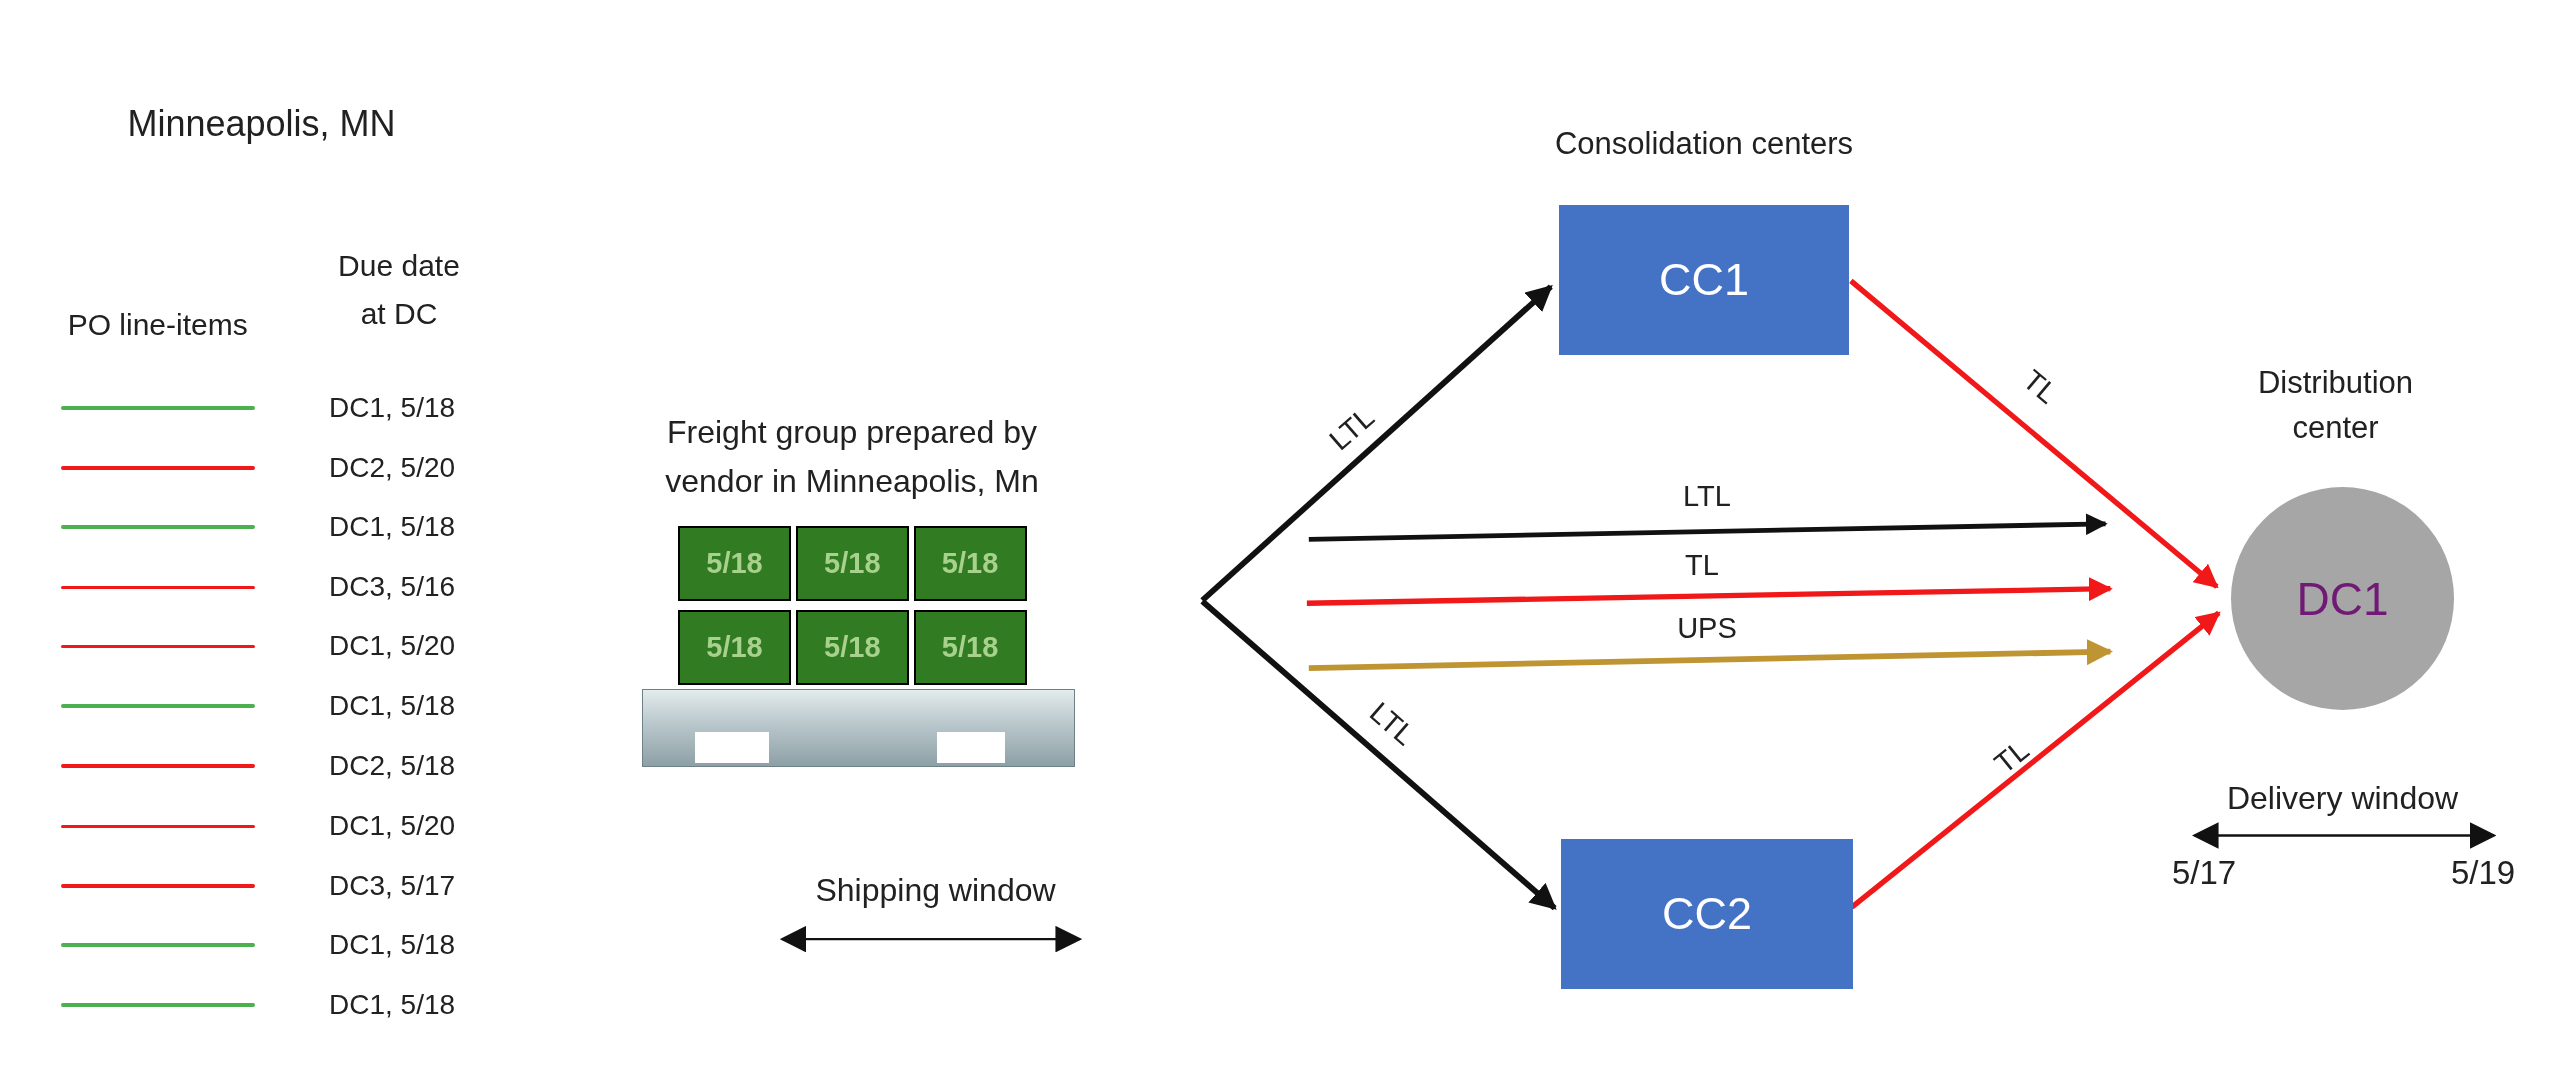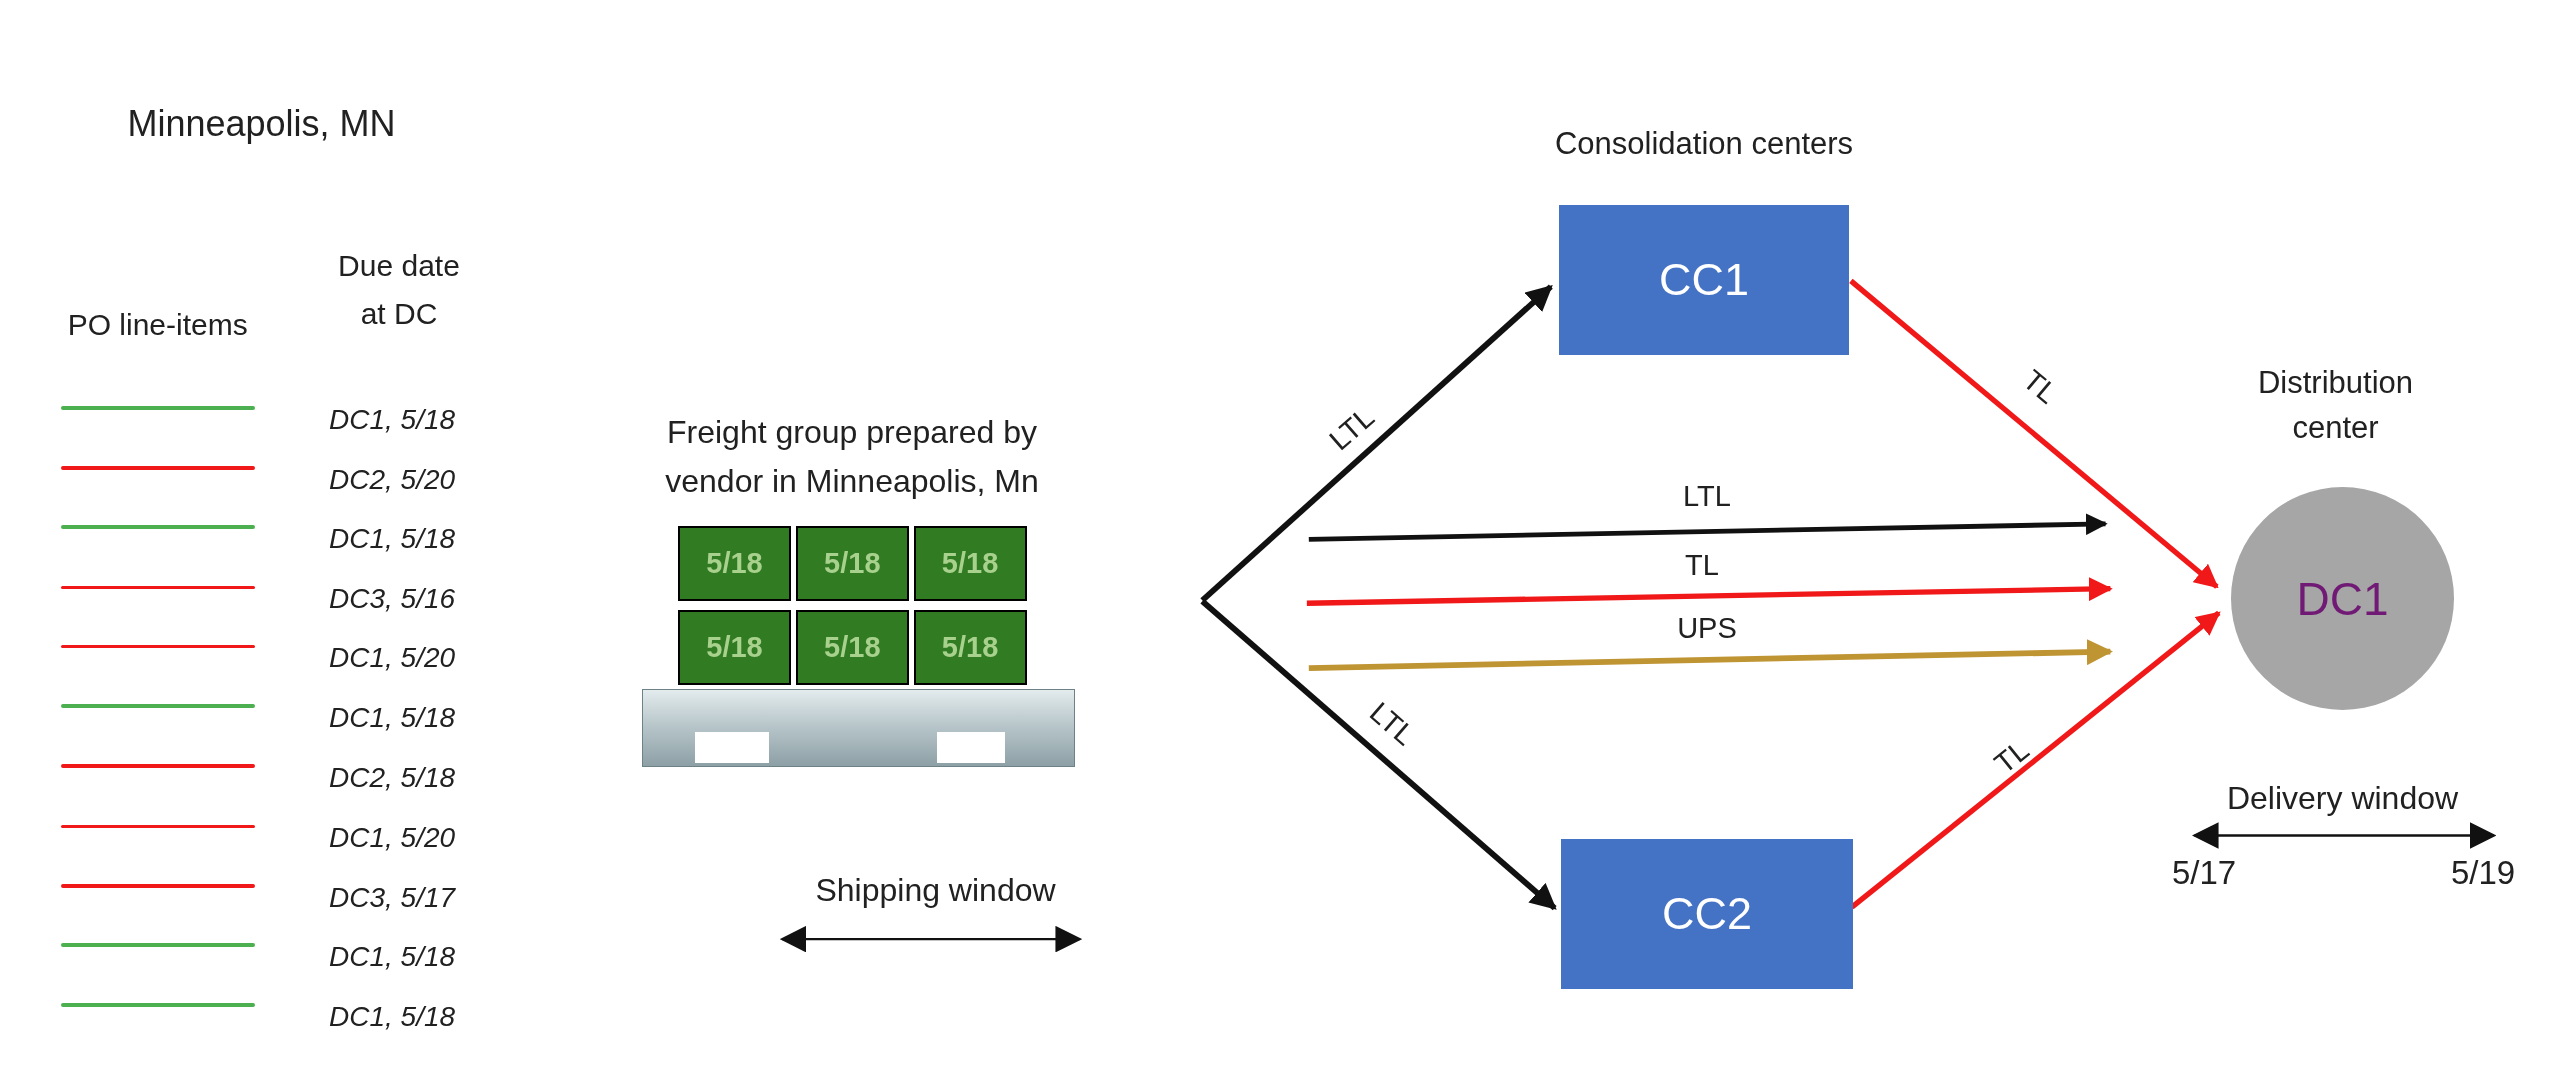--- a/index.html
+++ b/index.html
@@ -12,21 +12,21 @@
 
   
   .vendor-title{left:39px;top:101px;width:445px;font-size:36px;line-height:46px;text-align:center;}
   .po-header{left:9.7px;top:308px;width:296px;font-size:30px;text-align:center;}
   .due-header{left:300px;top:242px;width:198px;font-size:30px;line-height:48px;text-align:center;}
   .po-row{left:0;height:46px;width:542px;}
   .po-line{position:absolute;left:61px;top:21px;width:194px;height:3.9px;border-radius:1.9px;background:#999;}
   .po-line[data-variant="green"]{background:var(--line-green,#4CB050);}
   .po-line[data-variant="red"]{background:var(--line-red,#F01818);}
   .po-line[data-variant="red-thin"]{background:var(--line-red,#F01818);height:2.9px;top:22px;}
-  .po-label{position:absolute;left:329px;top:12px;line-height:46px;font-size:28px;font-style:italic;}
+  .po-label{position:absolute;left:329px;top:0;line-height:46px;font-size:28px;}
 
   
   .freight-caption{left:634px;top:408px;width:436px;font-size:32px;line-height:49px;text-align:center;}
   .freight-grid{left:678px;top:526px;width:354px;display:grid;grid-template-columns:113px 113px 113px;grid-template-rows:75px 75px;column-gap:4.8px;row-gap:8.7px;}
   .freight-box{background:var(--box-green,#317B22);border:2.9px solid #000;box-sizing:border-box;
     color:var(--box-green-text,#A9D18E);font-size:29px;font-weight:600;display:flex;align-items:center;justify-content:center;}
   .pallet{left:642px;top:689px;width:433px;height:78px;box-sizing:border-box;
     background:linear-gradient(180deg,#e3ebed 0%,#b9c7cb 45%,#8da0a6 100%);border:1.9px solid #6e8187;}
   .pallet-notch{position:absolute;bottom:2.9px;height:31px;background:#ffffff;}
   .notch-1{left:52px;width:74px;}

